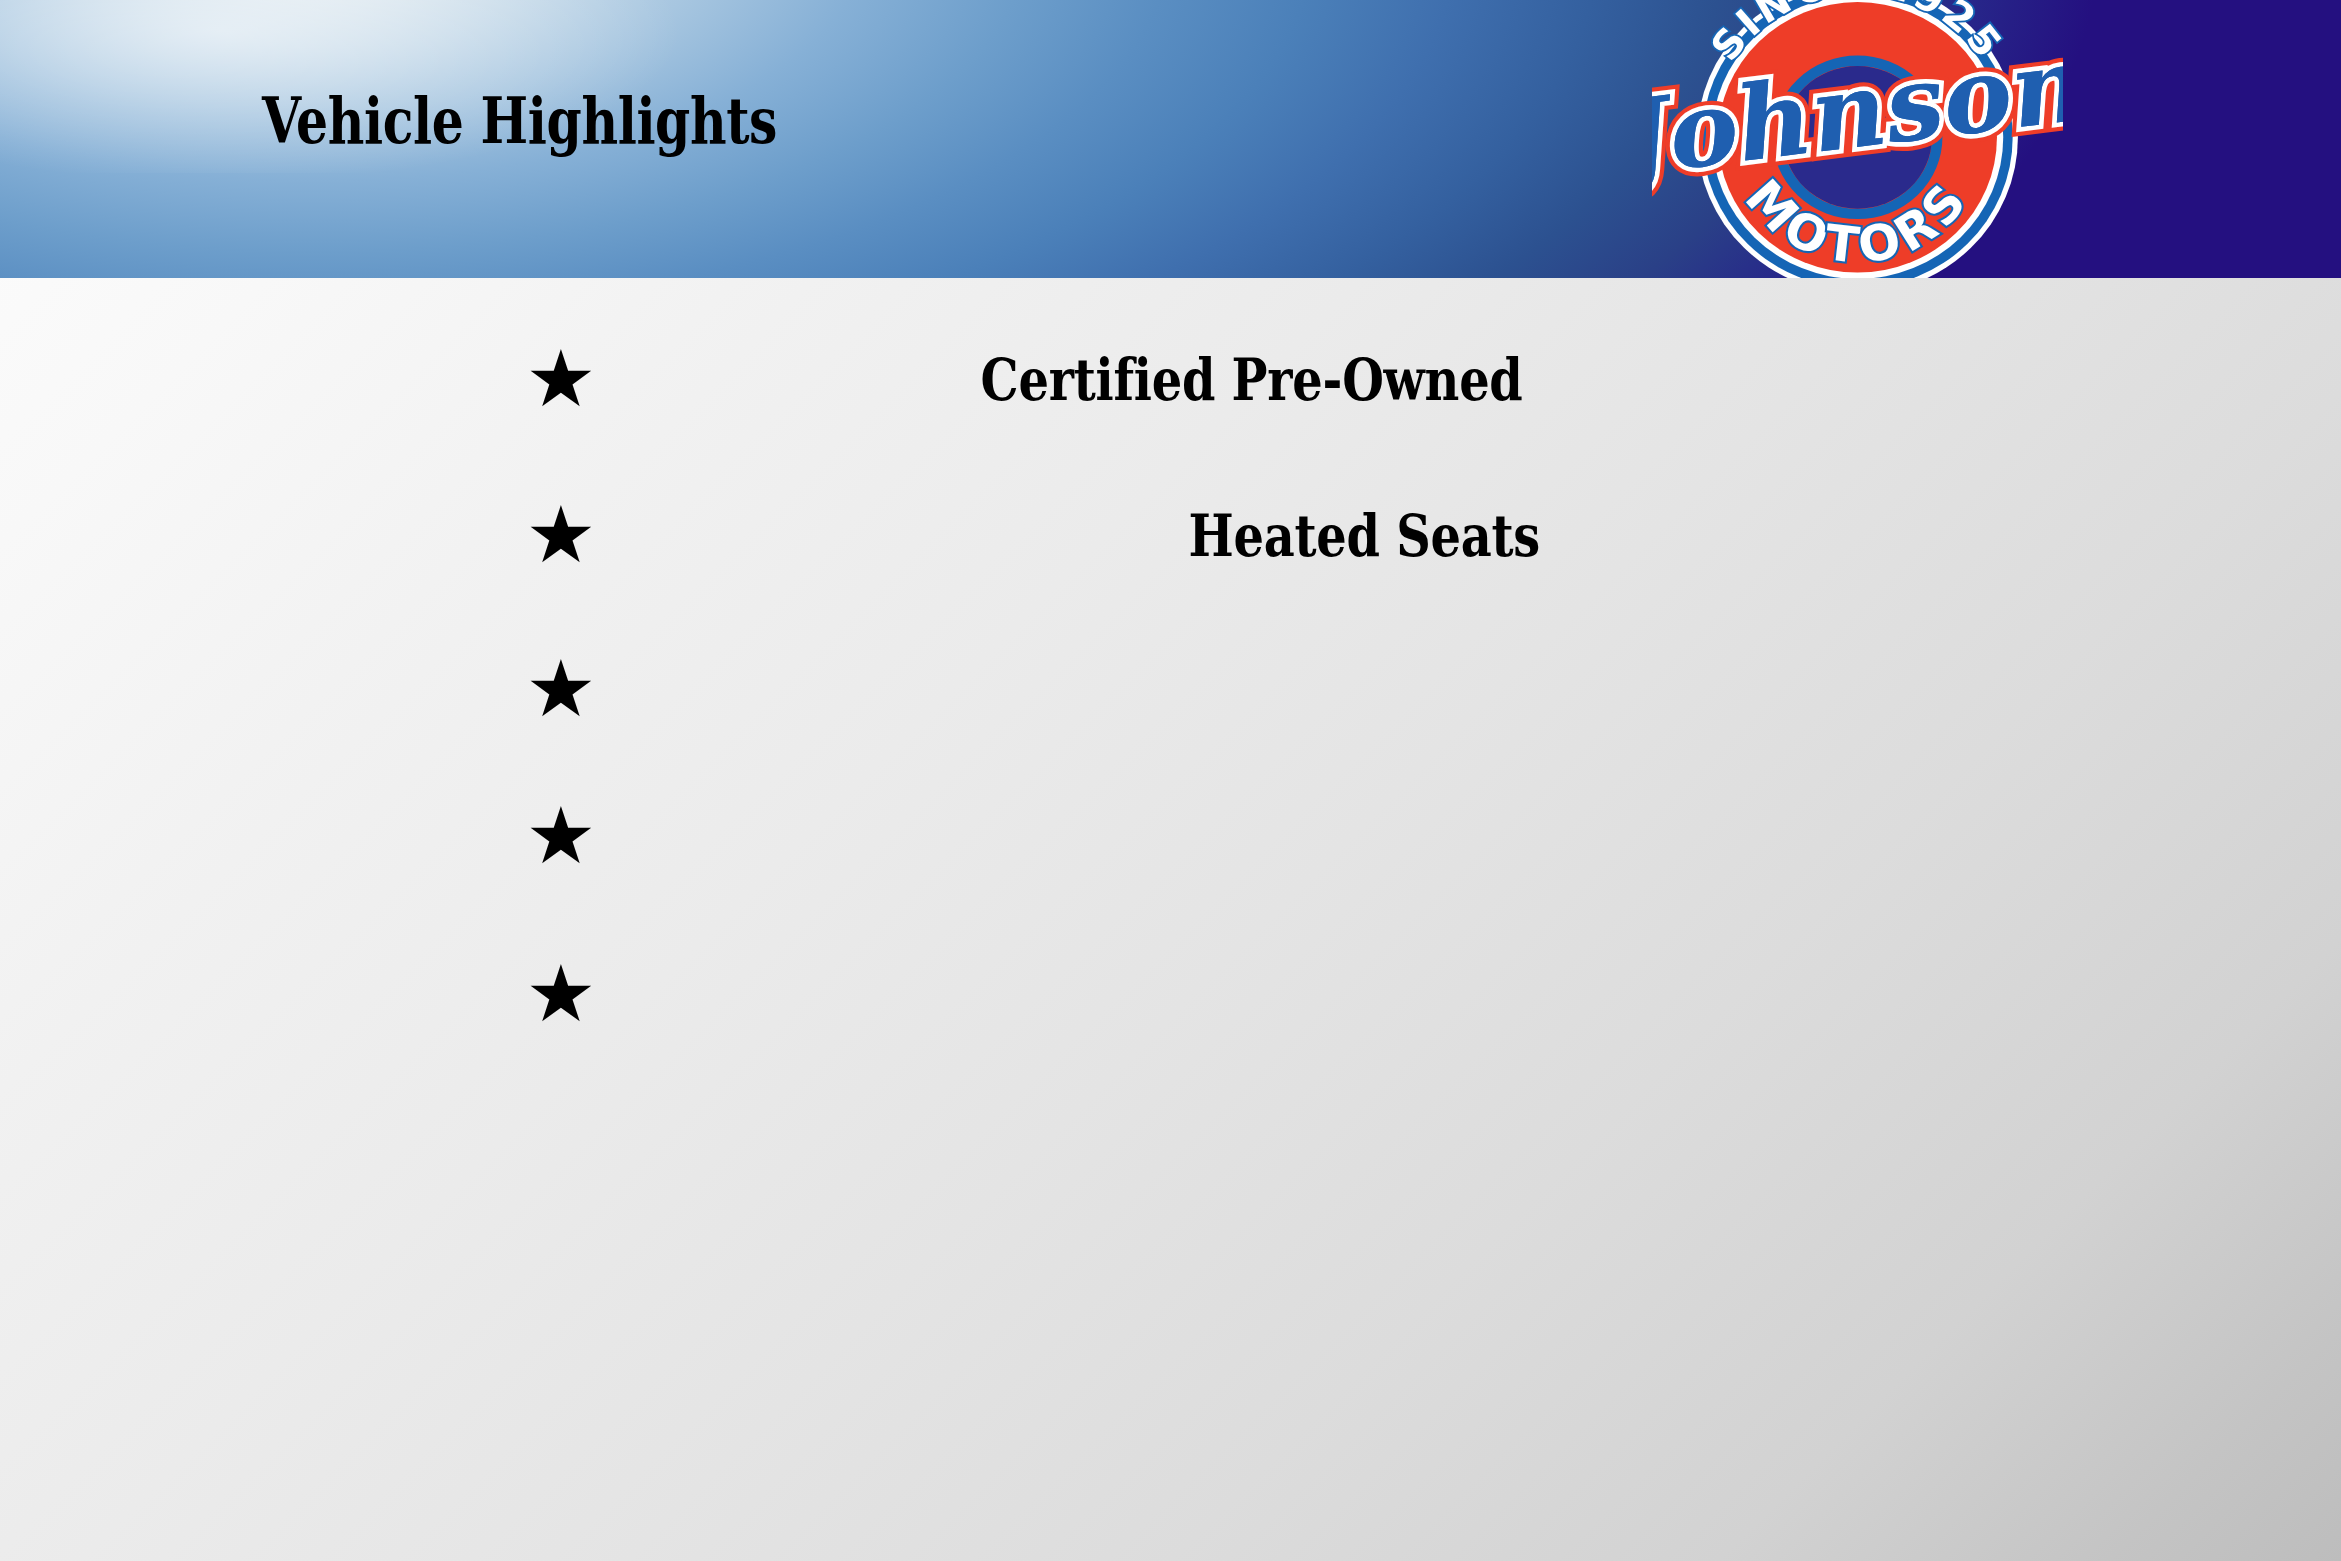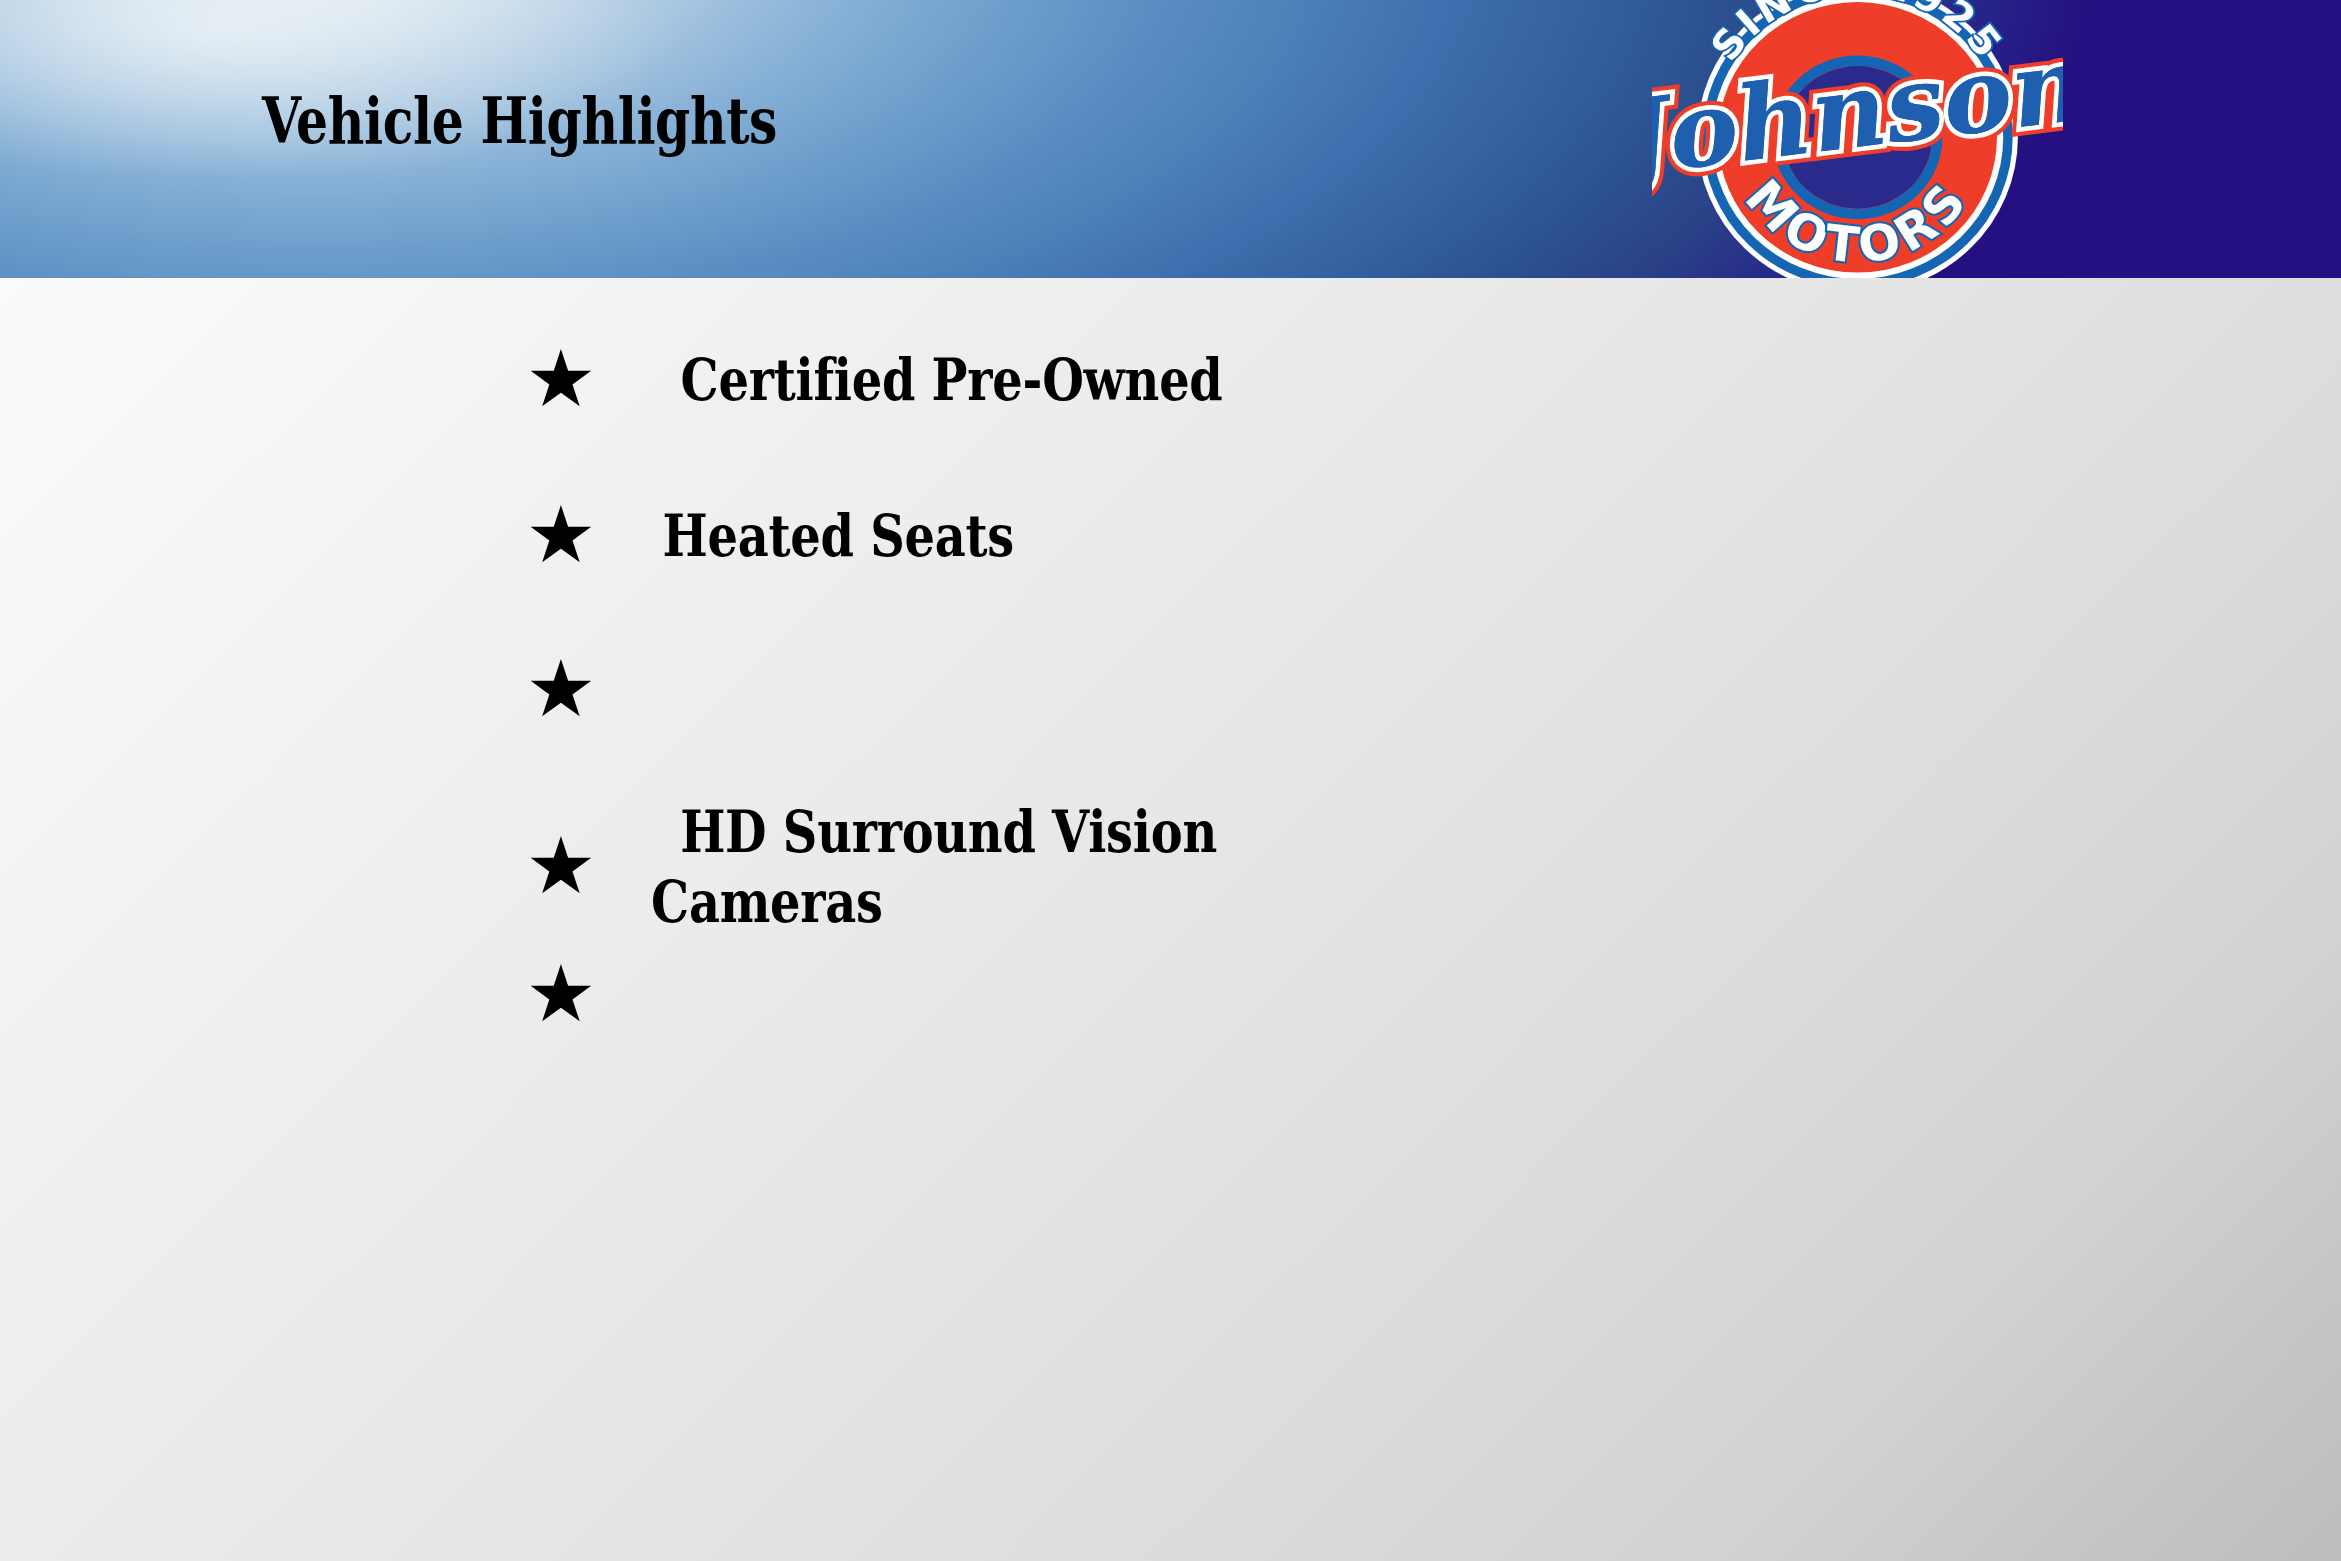--- a/index.html
+++ b/index.html
@@ -117,21 +117,21 @@
     text-align: center;
     font-family: "DejaVu Sans", "Liberation Sans", sans-serif;
     font-size: 79px;
     line-height: 1;
     color: #000000;
     user-select: none;
   }
 
   .hl-text {
     flex: 1 1 auto;
-    text-align: left;
+    text-align: right;
     padding-right: 105px;
     font-family: "DejaVu Serif", "Liberation Serif", serif;
     font-weight: bold;
     font-size: 57px;
     line-height: 1.22;
     color: #000000;
     letter-spacing: -0.3px;
   }
 
   .hl-text > span {
@@ -207,24 +207,20 @@
         <span>Heated Seats</span>
       </div>
     </div>
 
     <div class="hl-row" id="row-2">
       <div class="hl-star">★</div>
     </div>
 
     <div class="hl-row" id="row-3">
       <div class="hl-star">★</div>
-      <div class="hl-text">
-        <span>HD Surround Vision</span><br>
-        <span>Cameras</span>
-      </div>
     </div>
 
     <div class="hl-row" id="row-4">
       <div class="hl-star">★</div>
     </div>
 
   </div>
 </div>
 
 

